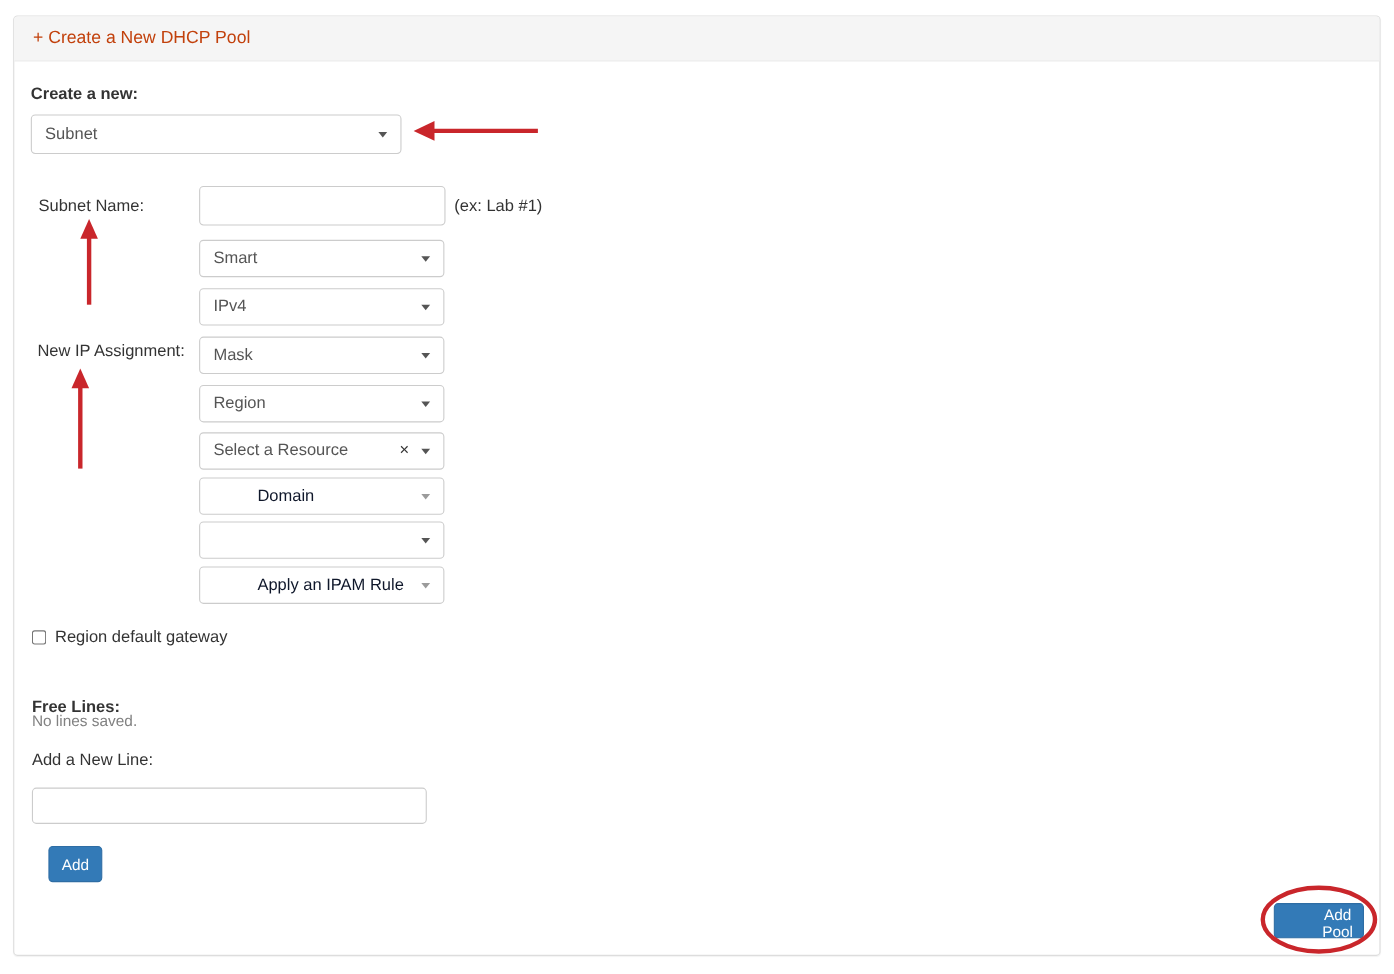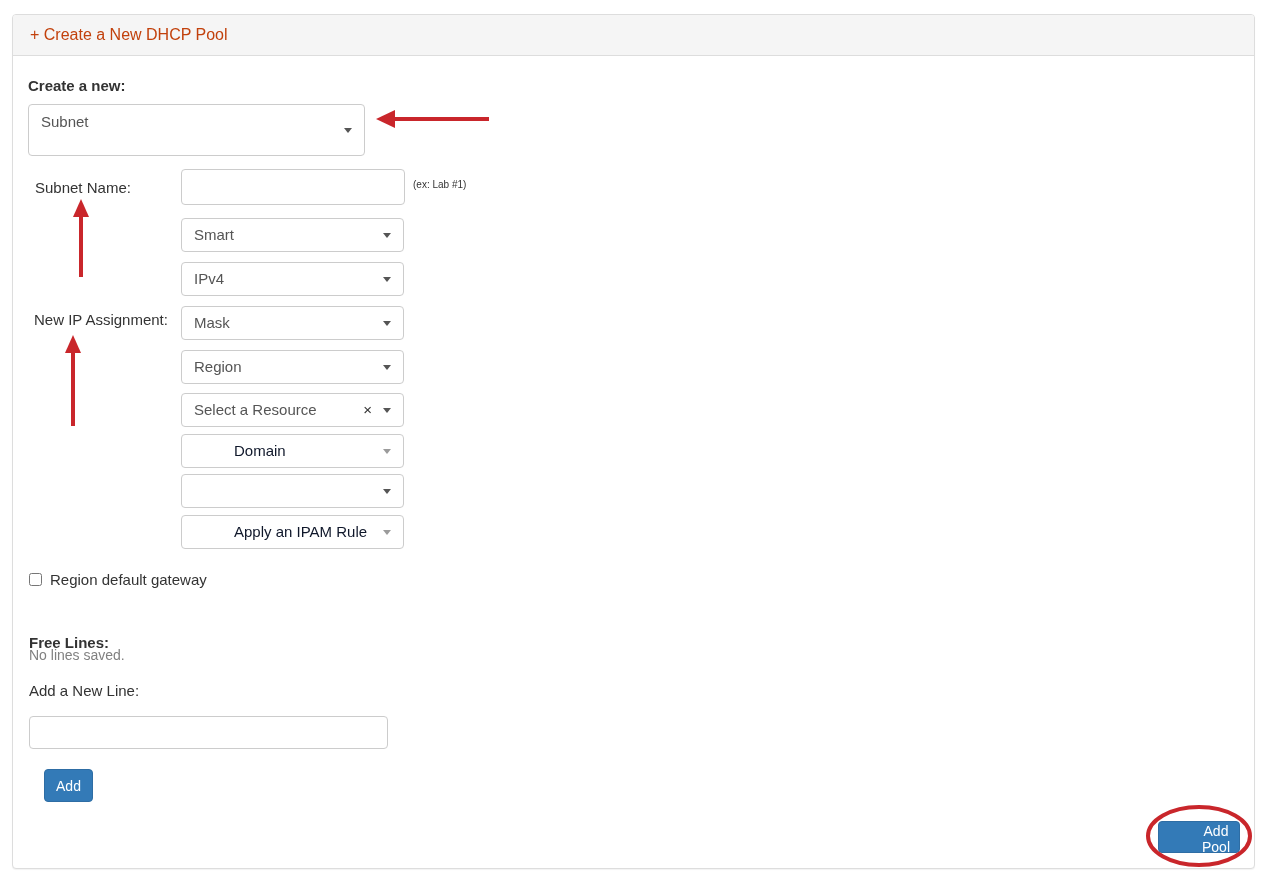--- a/index.html
+++ b/index.html
@@ -26,21 +26,21 @@
     background: var(--heading-bg); border-bottom: 1px solid var(--panel-border);
     border-radius: 3px 3px 0 0;
   }
   .panel-title {
     position: absolute; left: 17px; top: 11px; font-size: 16px; color: #c2410c;
   }
   .abs { position: absolute; }
   .lbl { font-size: 15px; color: #333; white-space: nowrap; }
   .bold { font-weight: bold; }
   .muted-text { color: #818181; font-size: 14px; }
-  .hint { font-size: 10px; color: #333; }
+  .hint { font-size: 15px; color: #333; }
 
   .text-input {
     position: absolute; border: 1px solid #ccc; border-radius: 4px;
     background: #fff; font: 15px "Liberation Sans", sans-serif; color: #555;
     padding: 0 10px; outline: none;
   }
 
   .select {
     position: absolute; width: 223px; height: 34px;
     border: 1px solid #ccc; border-radius: 4px; background: #fff;
@@ -77,21 +77,21 @@
 <body>
 
 <div class="panel">
   <div class="panel-heading">
     <span class="panel-title">+ Create a New DHCP Pool</span>
   </div>
 </div>
 
 <div class="abs lbl bold" style="left:28px; top:77px;">Create a new:</div>
 
-<div class="select" style="left:28px; top:104px; width:337px; height:52px;">
+<div class="select" style="left:28px; top:104px; width:337px; height:36px;">
   <span class="sel-text" style="top:8px;">Subnet</span>
   <span class="caret-icon"></span>
 </div>
 
 <div class="abs lbl" style="left:35px; top:179px;">Subnet Name:</div>
 <input class="text-input" type="text" style="left: 181px; top: 169px; width: 224px; height: 36px;" value="">
 <div class="abs hint" style="left:413px; top:179px;">(ex: Lab #1)</div>
 
 <div class="select" style="left:181px; top:218px;">
   <span class="sel-text">Smart</span>

